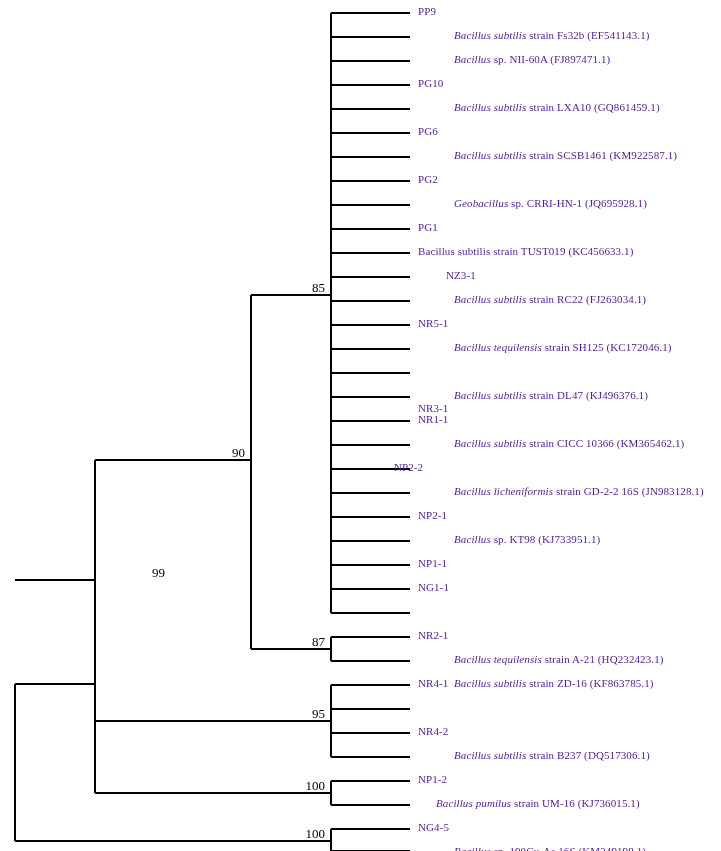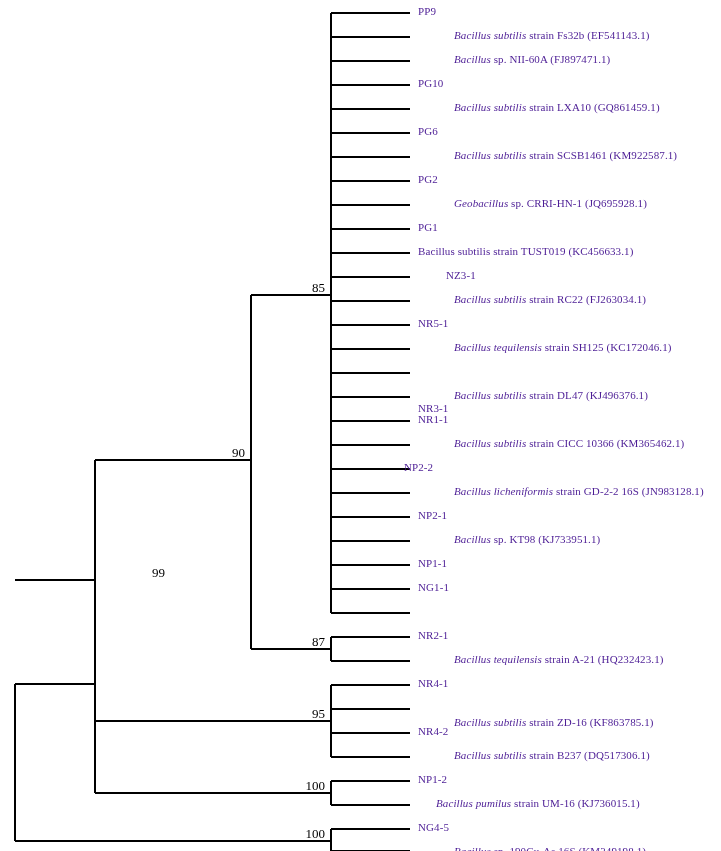--- a/index.html
+++ b/index.html
@@ -132,30 +132,30 @@
       <div class="taxon-label" style="left: 418px; top: 222px;"><span class="plain">PG1</span></div>
       <div class="taxon-label" style="left: 418px; top: 246px;"><span class="plain">Bacillus subtilis strain TUST019 (KC456633.1)</span></div>
       <div class="taxon-label" style="left: 418px; top: 270px; margin-left: 28px;"><span class="plain">NZ3-1</span></div>
       <div class="taxon-label" style="left: 418px; top: 294px;"><span class="sci">Bacillus subtilis</span><span class="plain"> strain RC22 (FJ263034.1)</span></div>
       <div class="taxon-label" style="left: 418px; top: 318px;"><span class="plain">NR5-1</span></div>
       <div class="taxon-label" style="left: 418px; top: 342px;"><span class="sci">Bacillus tequilensis</span><span class="plain"> strain SH125 (KC172046.1)</span></div>
       <div class="taxon-label" style="left: 418px; top: 366px; margin-top: 37px;"><span class="plain">NR3-1</span></div>
       <div class="taxon-label" style="left: 418px; top: 390px;"><span class="sci">Bacillus subtilis</span><span class="plain"> strain DL47 (KJ496376.1)</span></div>
       <div class="taxon-label" style="left: 418px; top: 414px;"><span class="plain">NR1-1</span></div>
       <div class="taxon-label" style="left: 418px; top: 438px;"><span class="sci">Bacillus subtilis</span><span class="plain"> strain CICC 10366 (KM365462.1)</span></div>
-      <div class="taxon-label" style="left: 404px; top: 462px;"><span class="plain">NP2-2</span></div>
+      <div class="taxon-label" style="left: 394px; top: 462px;"><span class="plain">NP2-2</span></div>
       <div class="taxon-label" style="left: 418px; top: 486px;"><span class="sci">Bacillus licheniformis</span><span class="plain"> strain GD-2-2 16S (JN983128.1)</span></div>
       <div class="taxon-label" style="left: 418px; top: 510px;"><span class="plain">NP2-1</span></div>
       <div class="taxon-label" style="left: 418px; top: 534px;"><span class="sci">Bacillus</span><span class="plain"> sp. KT98 (KJ733951.1)</span></div>
       <div class="taxon-label" style="left: 418px; top: 558px;"><span class="plain">NP1-1</span></div>
       <div class="taxon-label" style="left: 418px; top: 582px;"><span class="plain">NG1-1</span></div>
       <div class="taxon-label" style="left: 418px; top: 630px;"><span class="plain">NR2-1</span></div>
       <div class="taxon-label" style="left: 418px; top: 654px;"><span class="sci">Bacillus tequilensis</span><span class="plain"> strain A-21 (HQ232423.1)</span></div>
       <div class="taxon-label" style="left: 418px; top: 678px;"><span class="plain">NR4-1</span></div>
-      <div class="taxon-label" style="left: 418px; top: 717px;"><span class="sci">Bacillus subtilis</span><span class="plain"> strain ZD-16 (KF863785.1)</span></div>
+      <div class="taxon-label" style="left: 418px; top: 678px;"><span class="sci">Bacillus subtilis</span><span class="plain"> strain ZD-16 (KF863785.1)</span></div>
       <div class="taxon-label" style="left: 418px; top: 726px;"><span class="plain">NR4-2</span></div>
       <div class="taxon-label" style="left: 418px; top: 750px;"><span class="sci">Bacillus subtilis</span><span class="plain"> strain B237 (DQ517306.1)</span></div>
       <div class="taxon-label" style="left: 418px; top: 774px;"><span class="plain">NP1-2</span></div>
       <div class="taxon-label" style="left: 400px; top: 798px;"><span class="sci">Bacillus pumilus</span><span class="plain"> strain UM-16 (KJ736015.1)</span></div>
       <div class="taxon-label" style="left: 418px; top: 822px;"><span class="plain">NG4-5</span></div>
       <div class="taxon-label" style="left: 418px; top: 846px;"><span class="sci">Bacillus</span><span class="plain"> sp. 190Cu-As 16S (KM349198.1)</span></div>
       <div class="support-label" style="left: 287px; top: 281px; width: 38px;">85</div>
       <div class="support-label" style="left: 207px; top: 446px; width: 38px;">90</div>
       <div class="support-label" style="left: 127px; top: 566px; width: 38px;">99</div>
       <div class="support-label" style="left: 287px; top: 635px; width: 38px;">87</div>

